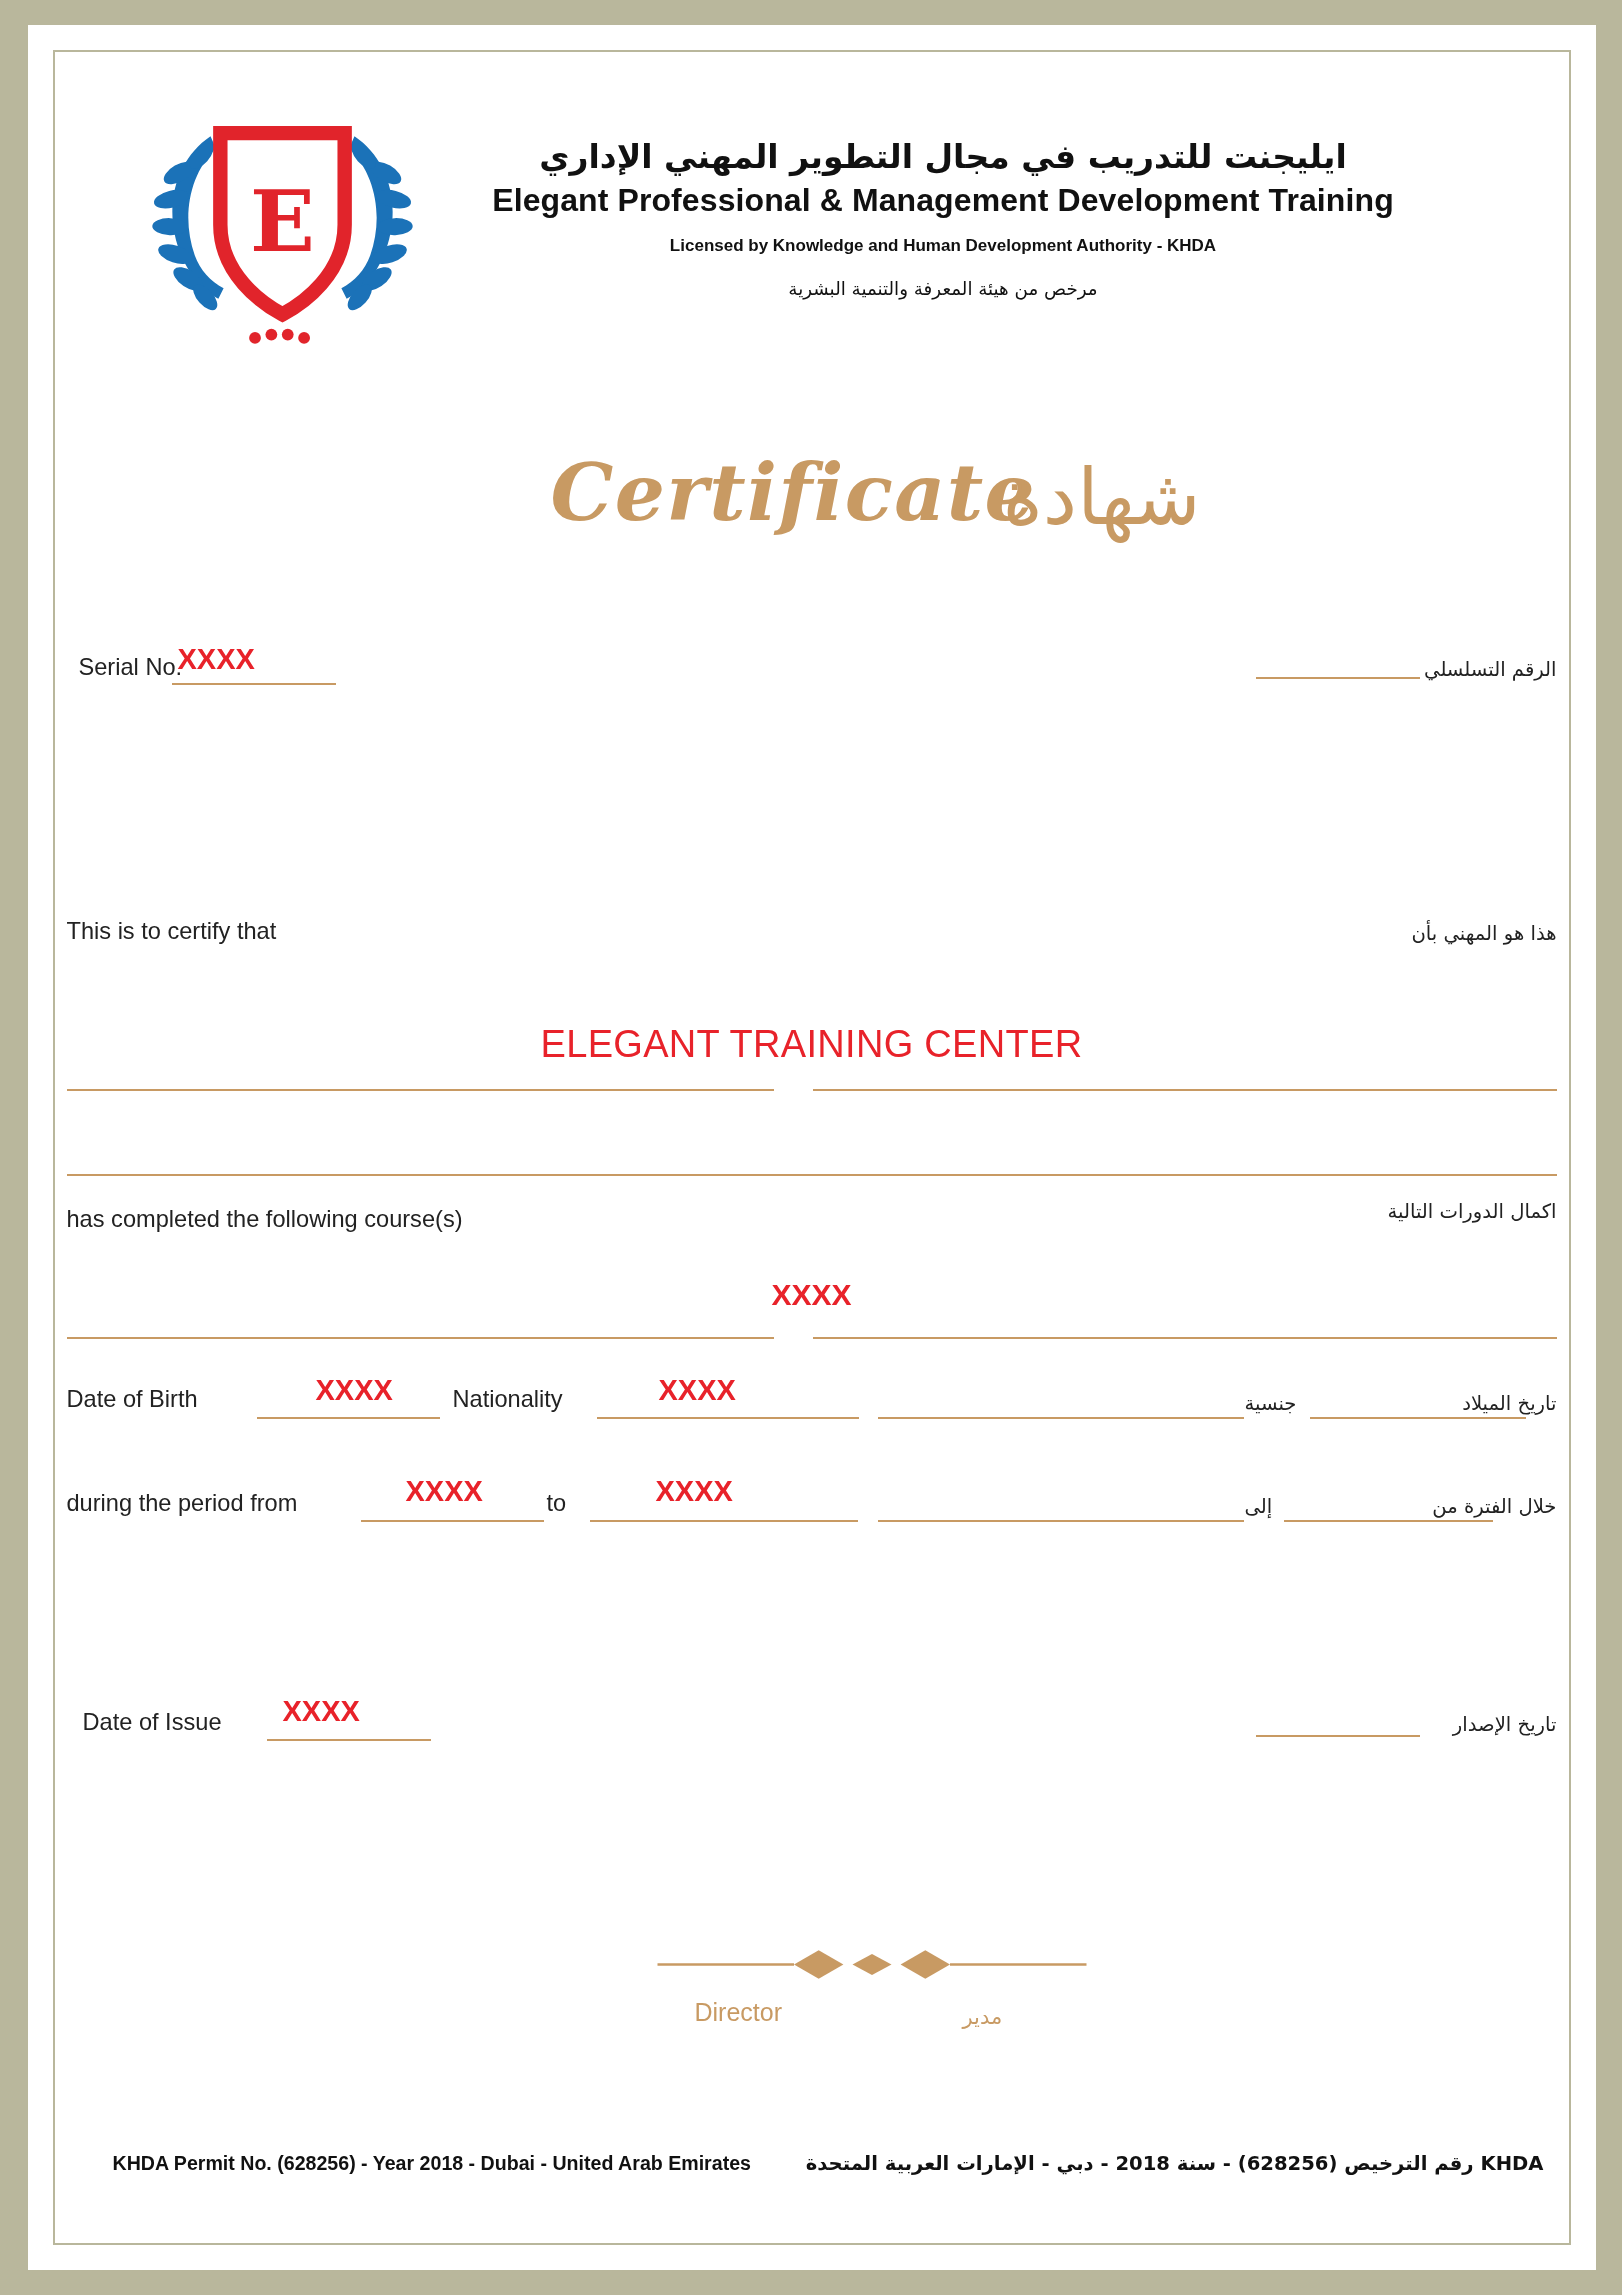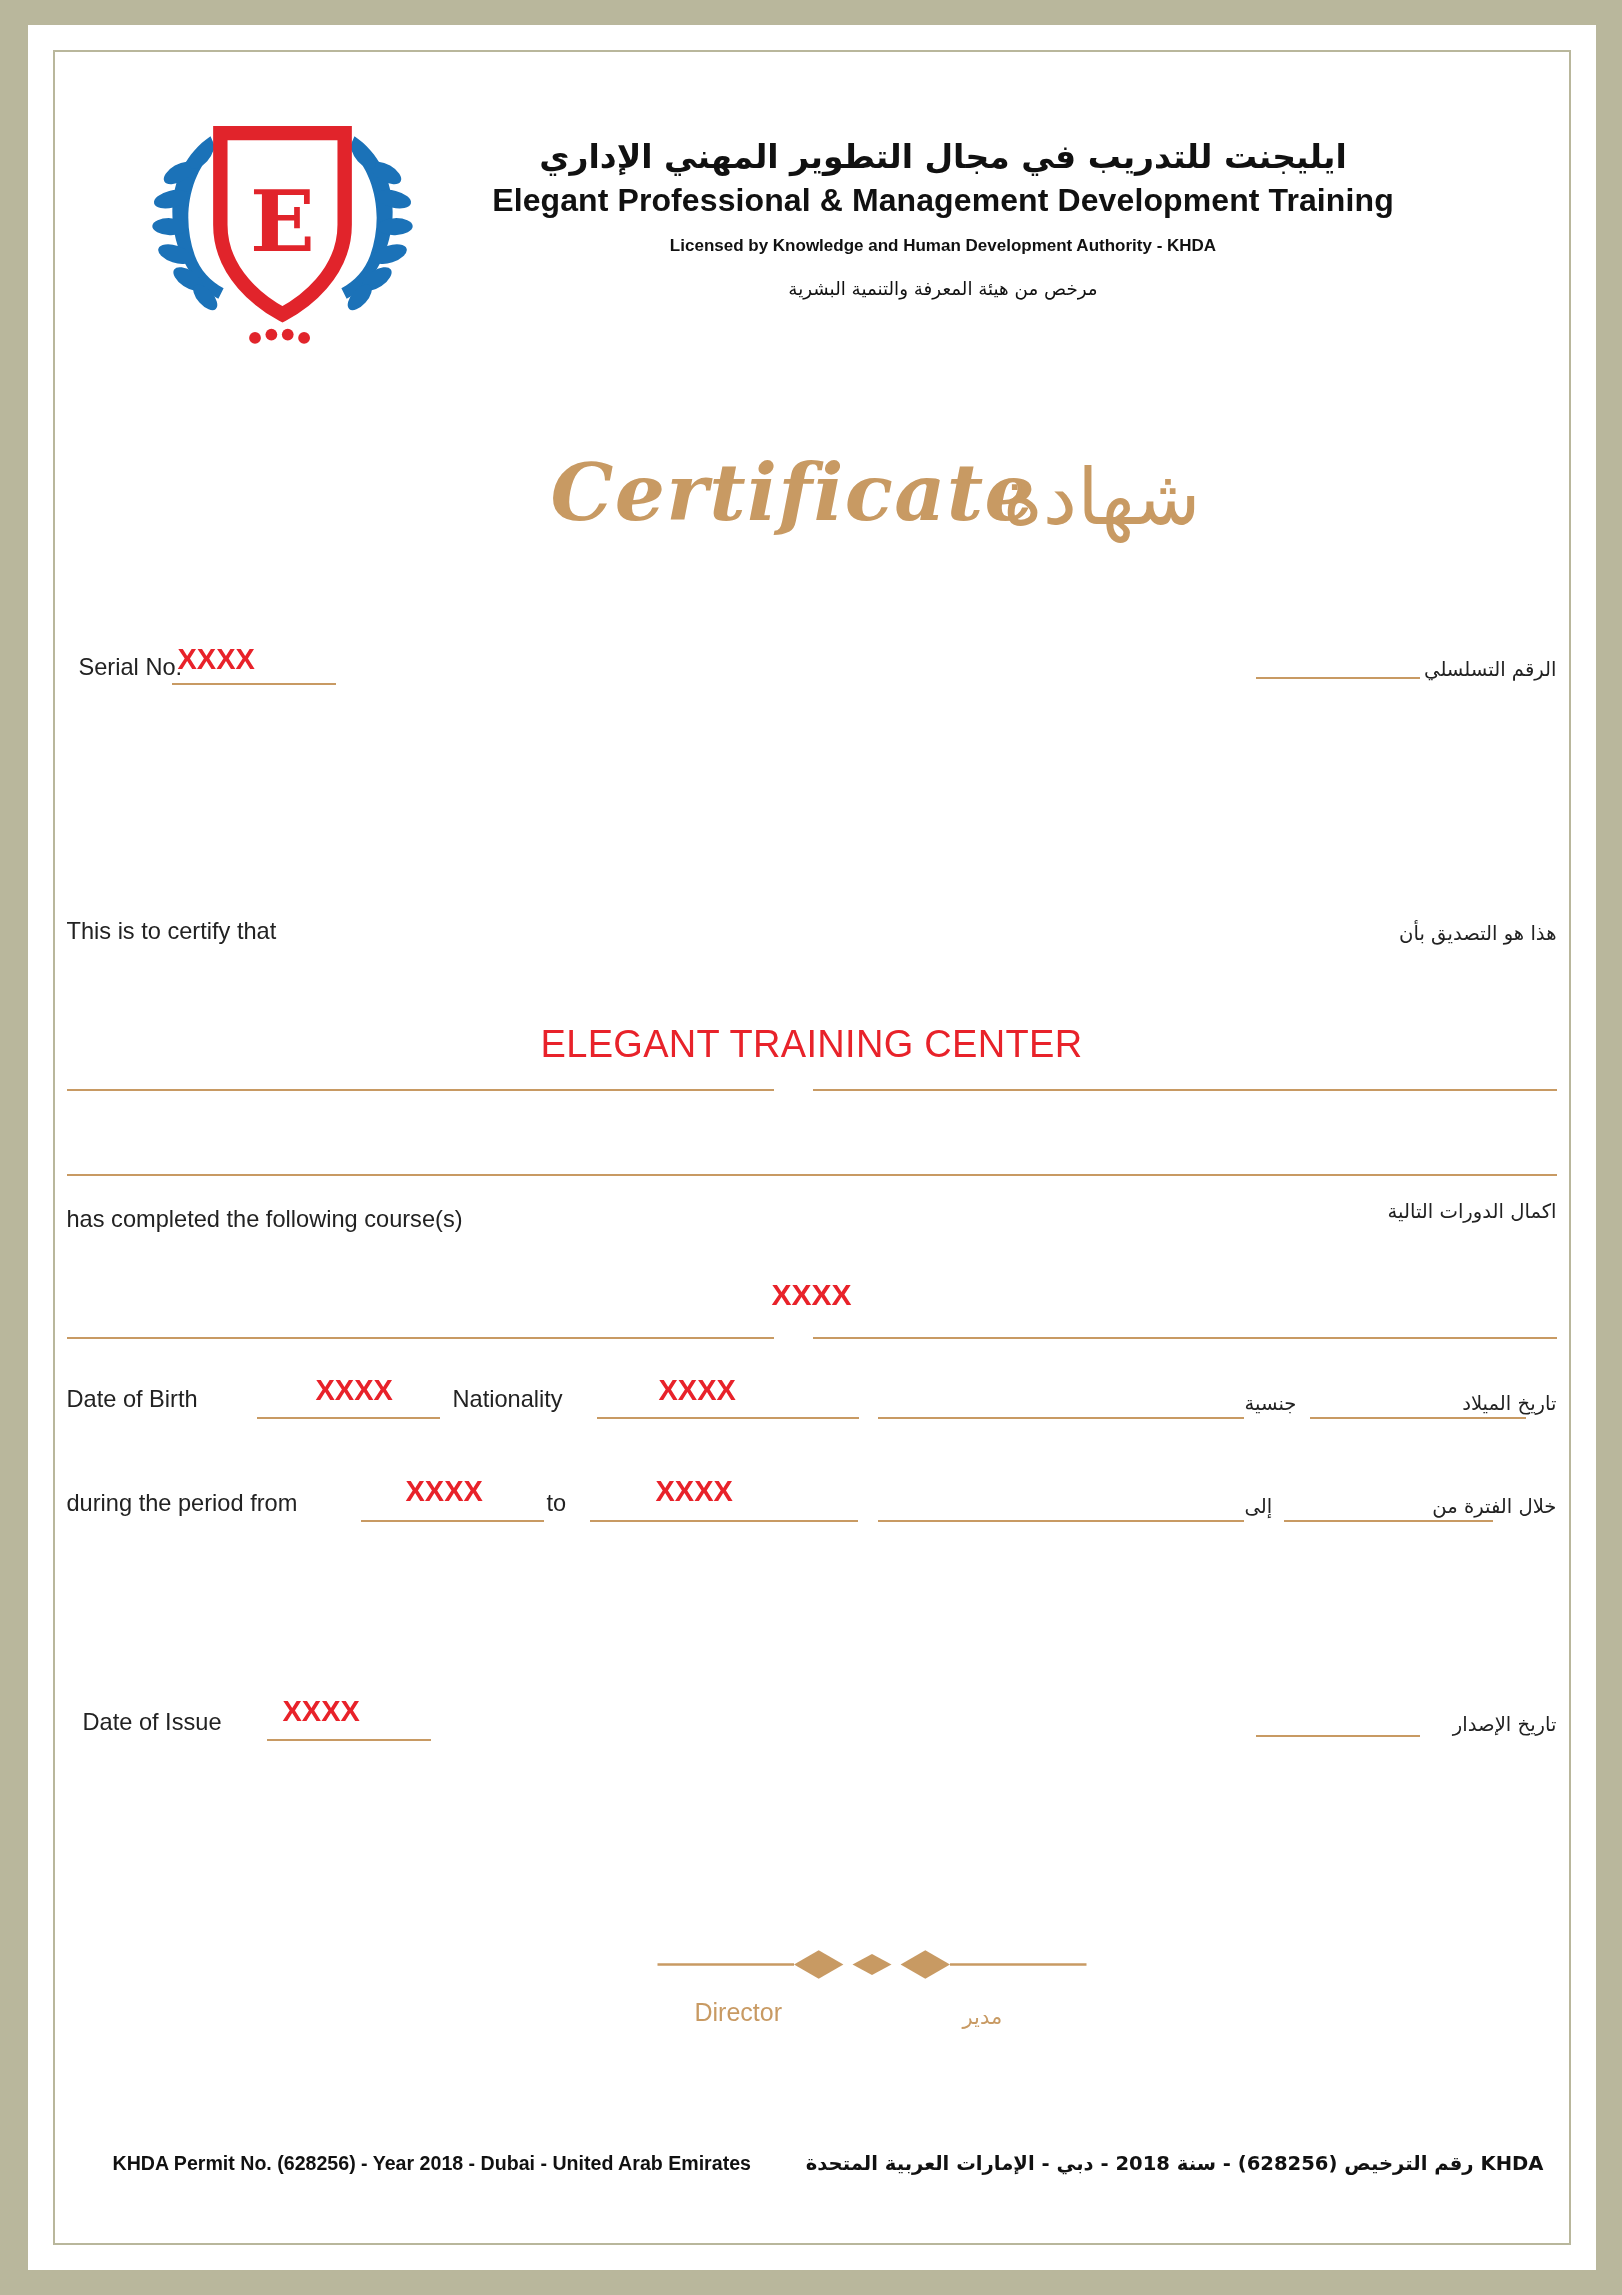--- a/index.html
+++ b/index.html
@@ -305,21 +305,21 @@
         <div class="lbl-en" style="position:absolute; left:12px; top:18.3px;">Serial No.</div>
         <div class="val" style="left:111px; top:6.5px;">XXXX</div>
         <div class="rule" style="left:105px; top:47px; width:164px;"></div>
 
         <div class="lbl-ar" style="position:absolute; right:0; top:22px;">الرقم التسلسلي</div>
         <div class="rule" style="right:137px; top:41px; width:164px;"></div>
       </div>
 
       <div class="certify-row">
         <div class="lbl-en" style="position:absolute; left:0; top:6.5px;">This is to certify that</div>
-        <div class="lbl-ar" style="position:absolute; right:0; top:10.5px;">هذا هو التصديق بأن</div>
+        <div class="lbl-ar" style="position:absolute; right:0; top:10.5px;">هذا هو المهني بأن</div>
       </div>
 
       <div class="name-block">
         <div class="name-val">ELEGANT TRAINING CENTER</div>
         <div class="rule" style="left:0; top:92px; width:707px;"></div>
         <div class="rule" style="left:746px; top:92px; right:0;"></div>
         <div class="rule" style="left:0; top:177px; right:0;"></div>
       </div>
 
       <div class="course-row">

